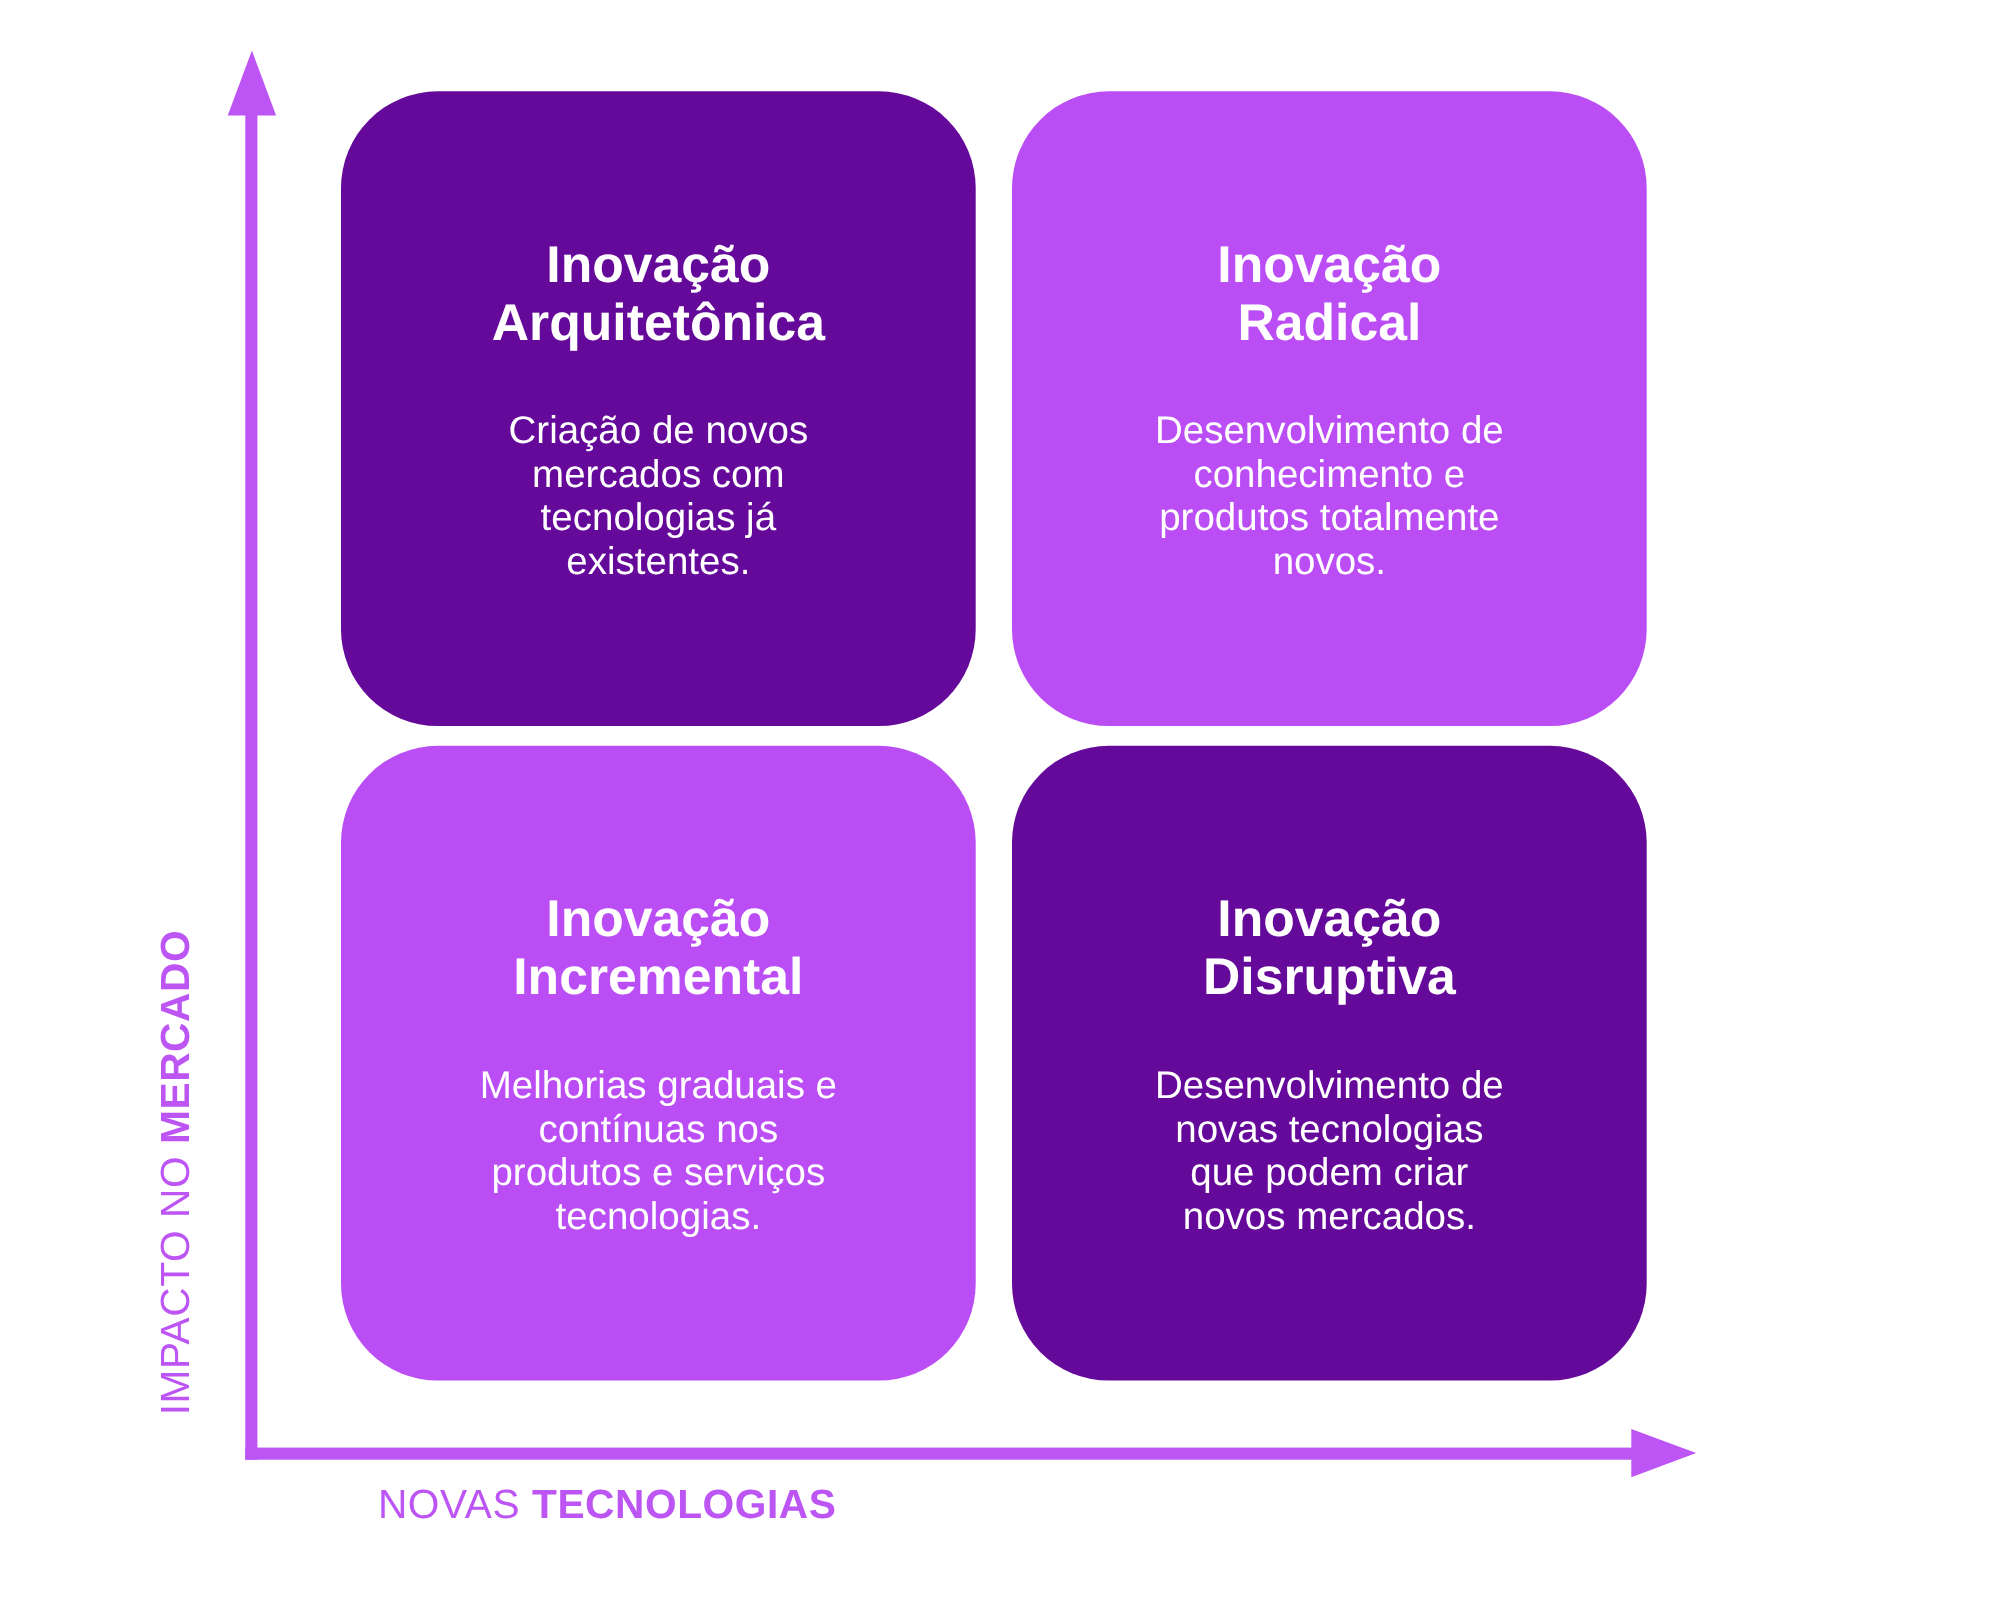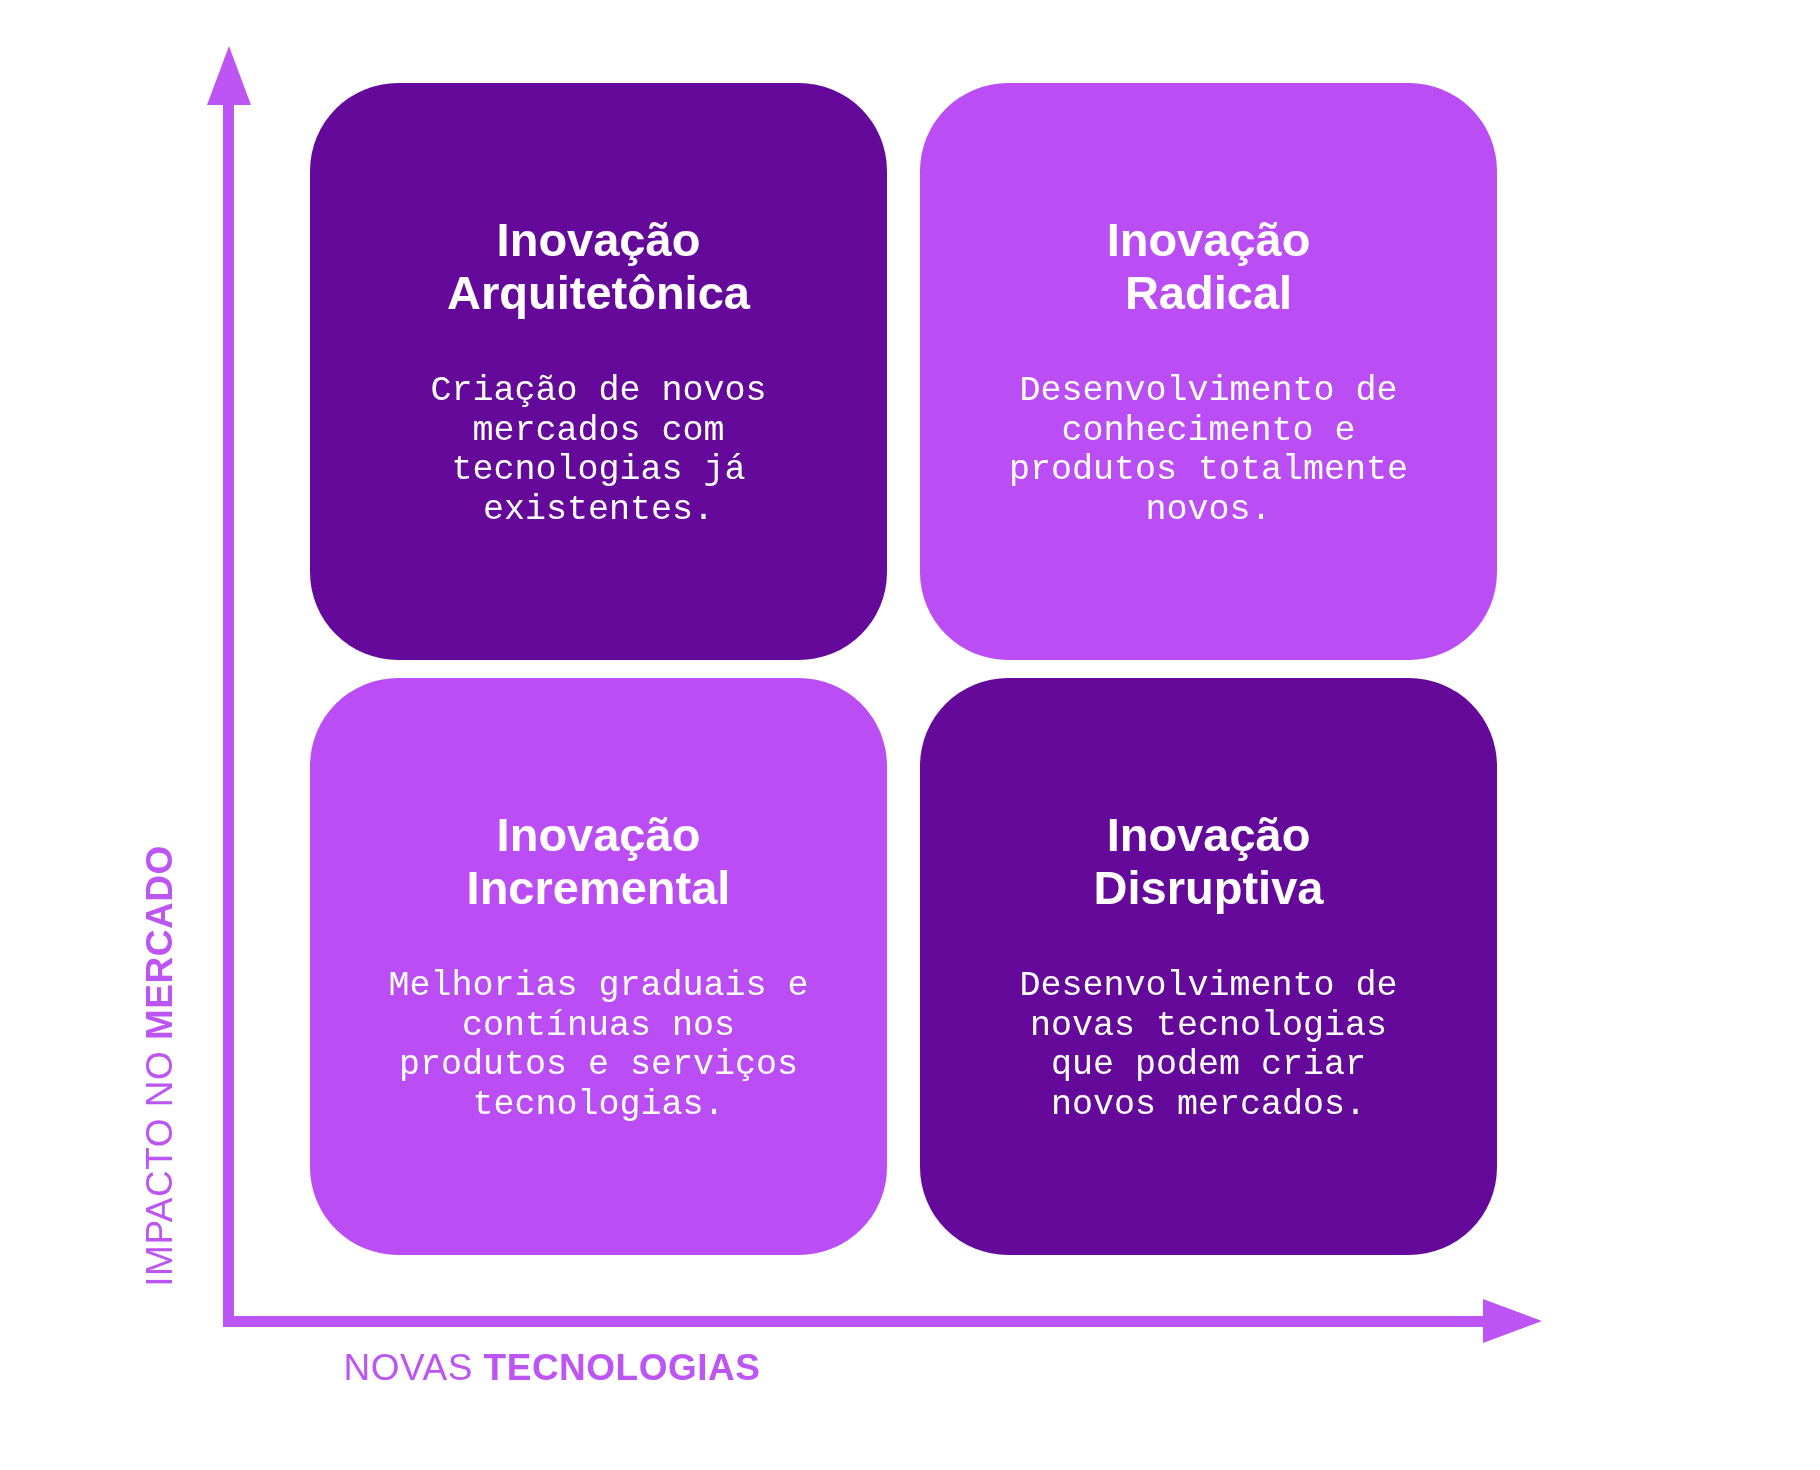--- a/index.html
+++ b/index.html
@@ -39,21 +39,20 @@
     font-weight:bold;
     font-size:47px;
     line-height:1.14;
     white-space:pre-line;
     margin-bottom:52px;
   }
   .card-body{
     font-size:35px;
     line-height:1.13;
     white-space:pre-line;
-    font-family:Liberation Mono, monospace;
   }
   
   .axis-v{
     position:absolute;
     left:223px;top:96px;
     width:11px;height:1231px;
     background:var(--axis);
   }
   .axis-h{
     position:absolute;

